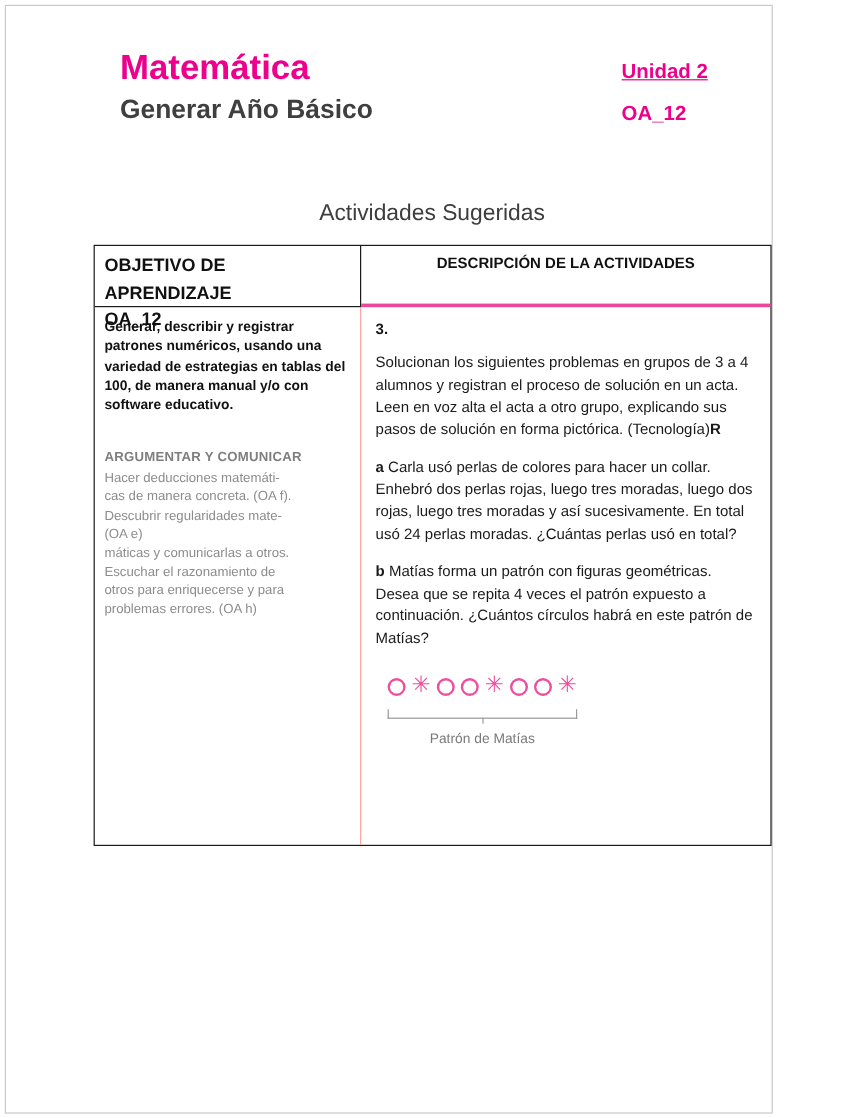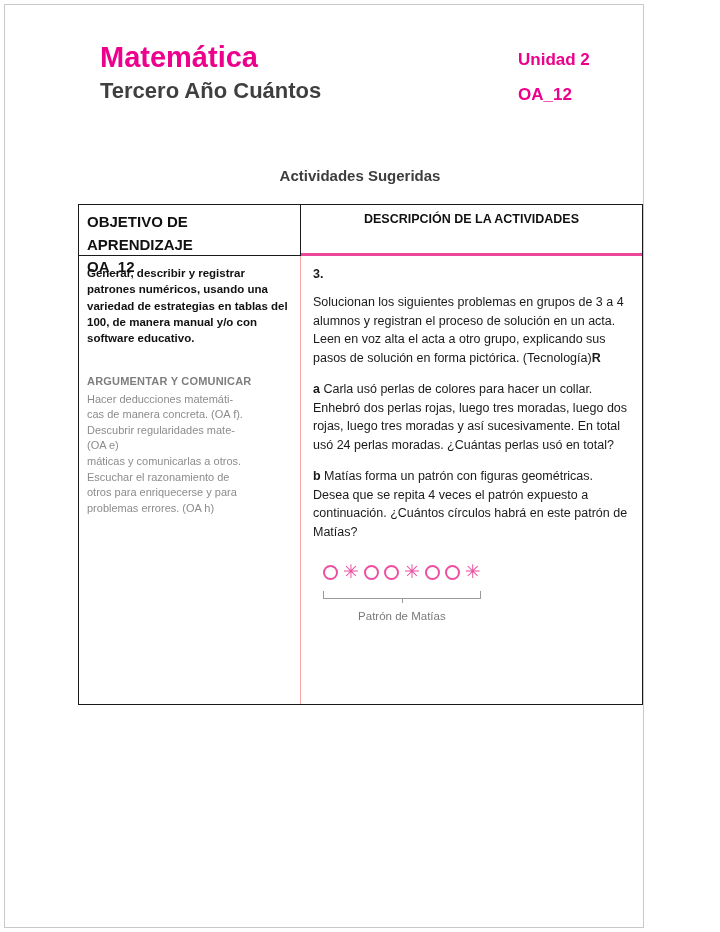--- a/index.html
+++ b/index.html
@@ -43,37 +43,38 @@
   .unit-block {
     position: absolute;
     left: 518px;
     top: 50px;
   }
   .unit-label {
     font-size: 17px;
     font-weight: bold;
     color: #ec008c;
     line-height: 1.2;
+    text-decoration: underline;
   }
   .oa-label {
     font-size: 17px;
     font-weight: bold;
     color: #ec008c;
     line-height: 1.2;
     margin-top: 15px;
   }
   
   .section-title {
     position: absolute;
     left: 0;
     top: 167px;
     width: 720px;
     text-align: center;
-    font-size: 15px;
-    font-weight: bold;
+    font-size: 19px;
+    font-weight: normal;
     color: #3d3d3d;
   }
   
   .act-table {
     position: absolute;
     left: 78px;
     top: 204px;
     width: 565px;
     height: 501px;
     border: 1px solid #1a1a1a;
@@ -194,21 +195,21 @@
   }
 </style>
 </head>
 <body>
 
 <div class="page">
   <div class="page-frame"></div>
 
   <div class="brand">
     <div class="brand-title">Matemática</div>
-    <div class="brand-subtitle">Tercero Año Cuántos</div>
+    <div class="brand-subtitle">Generar Año Básico</div>
   </div>
 
   <div class="unit-block">
     <div class="unit-label">Unidad 2</div>
     <div class="oa-label">OA_12</div>
   </div>
 
   <div class="section-title">Actividades Sugeridas</div>
 
   <div class="act-table">

